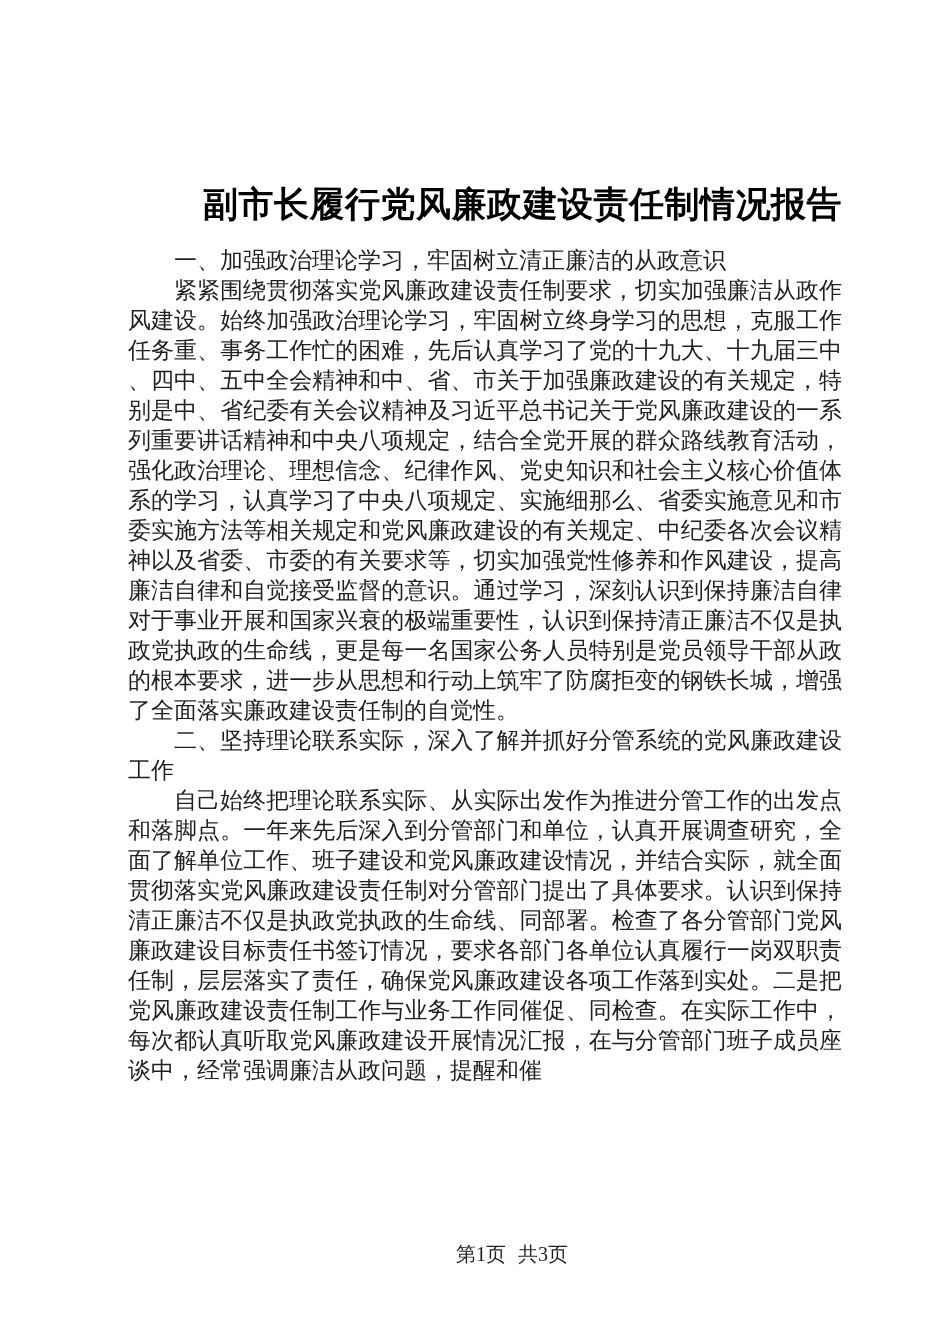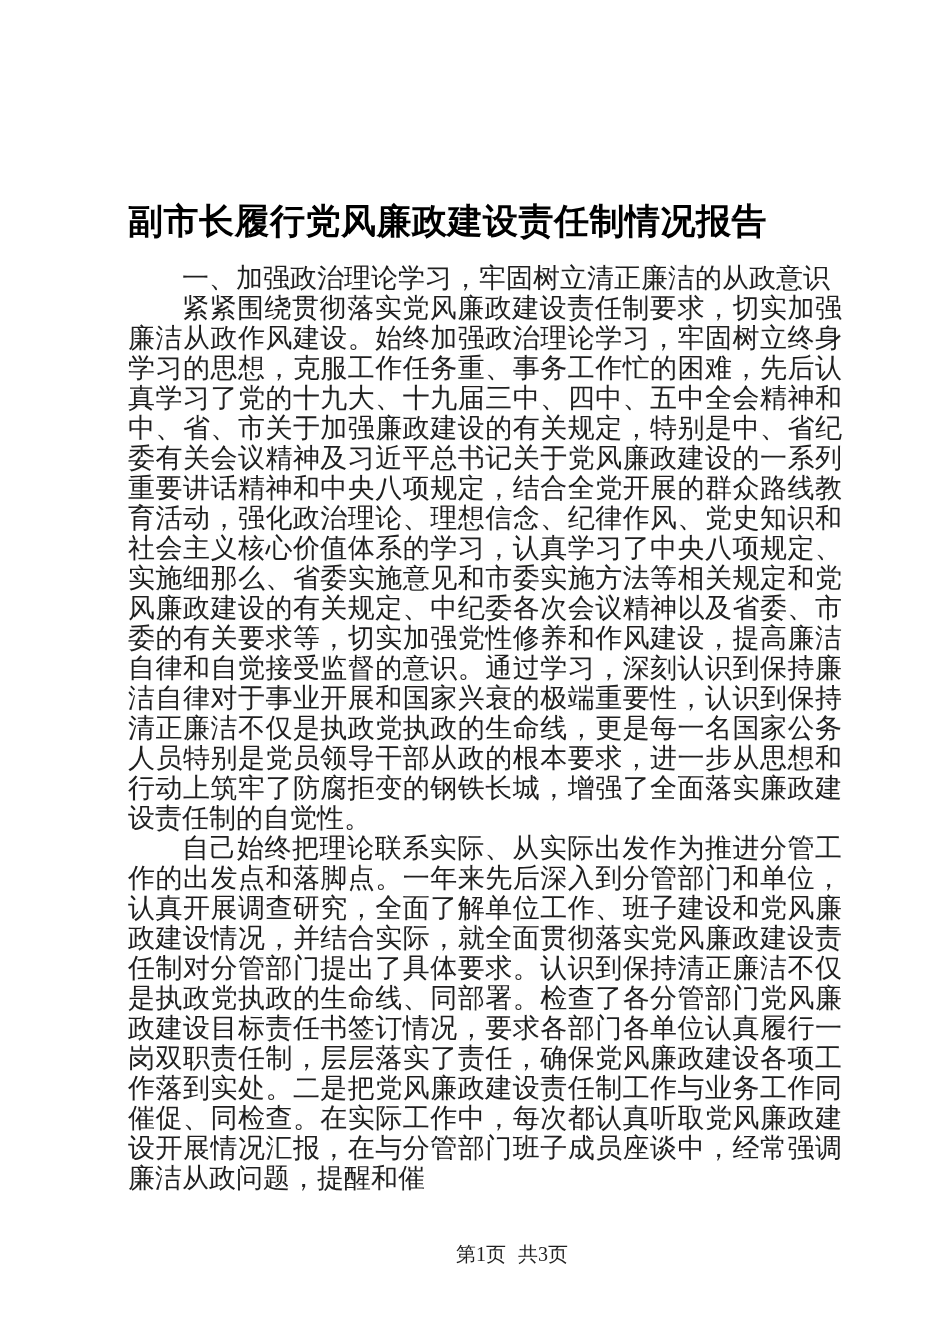--- a/index.html
+++ b/index.html
@@ -15,31 +15,31 @@
     overflow: hidden;
     font-family: "Liberation Serif", "DejaVu Serif", serif;
   }
   .content {
     position: absolute;
     left: 128px;
     top: 182px;
     width: 714px;
   }
   .title {
-    margin: 17px 0 18px 0;
+    margin: 0 0 18px 0;
     font-size: 35px;
     line-height: 46px;
     font-weight: bold;
-    text-align: left;
+    text-align: right;
     color: #000000;
     letter-spacing: 0.5px;
   }
   .para {
     margin: 0;
-    font-size: 27px;
+    font-size: 23px;
     line-height: 30px;
     text-align: justify;
     text-indent: 2em;
     color: #1f1f1f;
     font-weight: normal;
     word-break: break-all;
     line-break: anywhere;
   }
   .footer {
     position: absolute;
@@ -56,19 +56,20 @@
   }
 </style>
 </head>
 <body>
 
 <div class="page">
   <div class="content">
     <h1 class="title">副市长履行党风廉政建设责任制情况报告</h1>
     <p class="para">一、加强政治理论学习，牢固树立清正廉洁的从政意识</p>
     <p class="para">紧紧围绕贯彻落实党风廉政建设责任制要求，切实加强廉洁从政作风建设。始终加强政治理论学习，牢固树立终身学习的思想，克服工作任务重、事务工作忙的困难，先后认真学习了党的十九大、十九届三中、四中、五中全会精神和中、省、市关于加强廉政建设的有关规定，特别是中、省纪委有关会议精神及习近平总书记关于党风廉政建设的一系列重要讲话精神和中央八项规定，结合全党开展的群众路线教育活动，强化政治理论、理想信念、纪律作风、党史知识和社会主义核心价值体系的学习，认真学习了中央八项规定、实施细那么、省委实施意见和市委实施方法等相关规定和党风廉政建设的有关规定、中纪委各次会议精神以及省委、市委的有关要求等，切实加强党性修养和作风建设，提高廉洁自律和自觉接受监督的意识。通过学习，深刻认识到保持廉洁自律对于事业开展和国家兴衰的极端重要性，认识到保持清正廉洁不仅是执政党执政的生命线，更是每一名国家公务人员特别是党员领导干部从政的根本要求，进一步从思想和行动上筑牢了防腐拒变的钢铁长城，增强了全面落实廉政建设责任制的自觉性。</p>
+    <p class="para">二、坚持理论联系实际，深入了解并抓好分管系统的党风廉政建设工作</p>
     <p class="para">自己始终把理论联系实际、从实际出发作为推进分管工作的出发点和落脚点。一年来先后深入到分管部门和单位，认真开展调查研究，全面了解单位工作、班子建设和党风廉政建设情况，并结合实际，就全面贯彻落实党风廉政建设责任制对分管部门提出了具体要求。认识到保持清正廉洁不仅是执政党执政的生命线、同部署。检查了各分管部门党风廉政建设目标责任书签订情况，要求各部门各单位认真履行一岗双职责任制，层层落实了责任，确保党风廉政建设各项工作落到实处。二是把党风廉政建设责任制工作与业务工作同催促、同检查。在实际工作中，每次都认真听取党风廉政建设开展情况汇报，在与分管部门班子成员座谈中，经常强调廉洁从政问题，提醒和催</p>
   </div>
 
   <div class="footer">
     <span class="page-label">第1页</span><span>共3页</span>
   </div>
 </div>
 
 </body></html>

